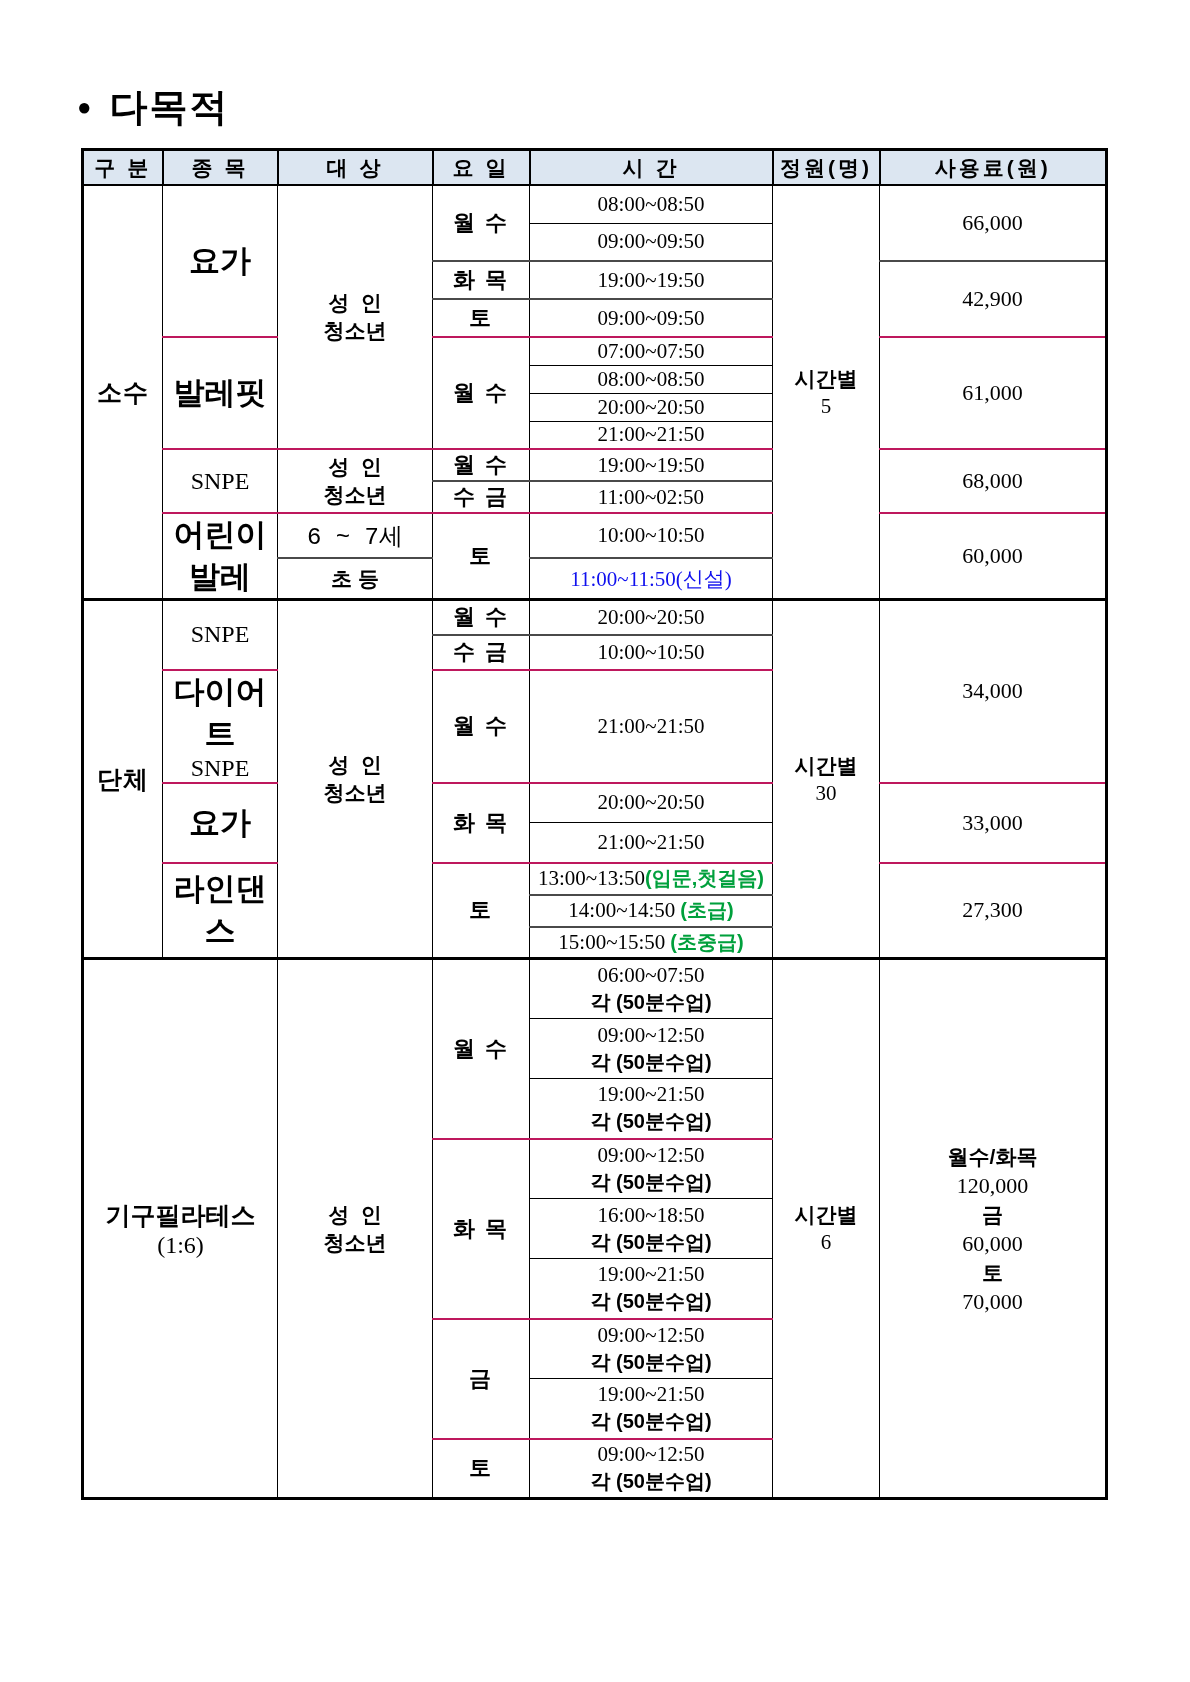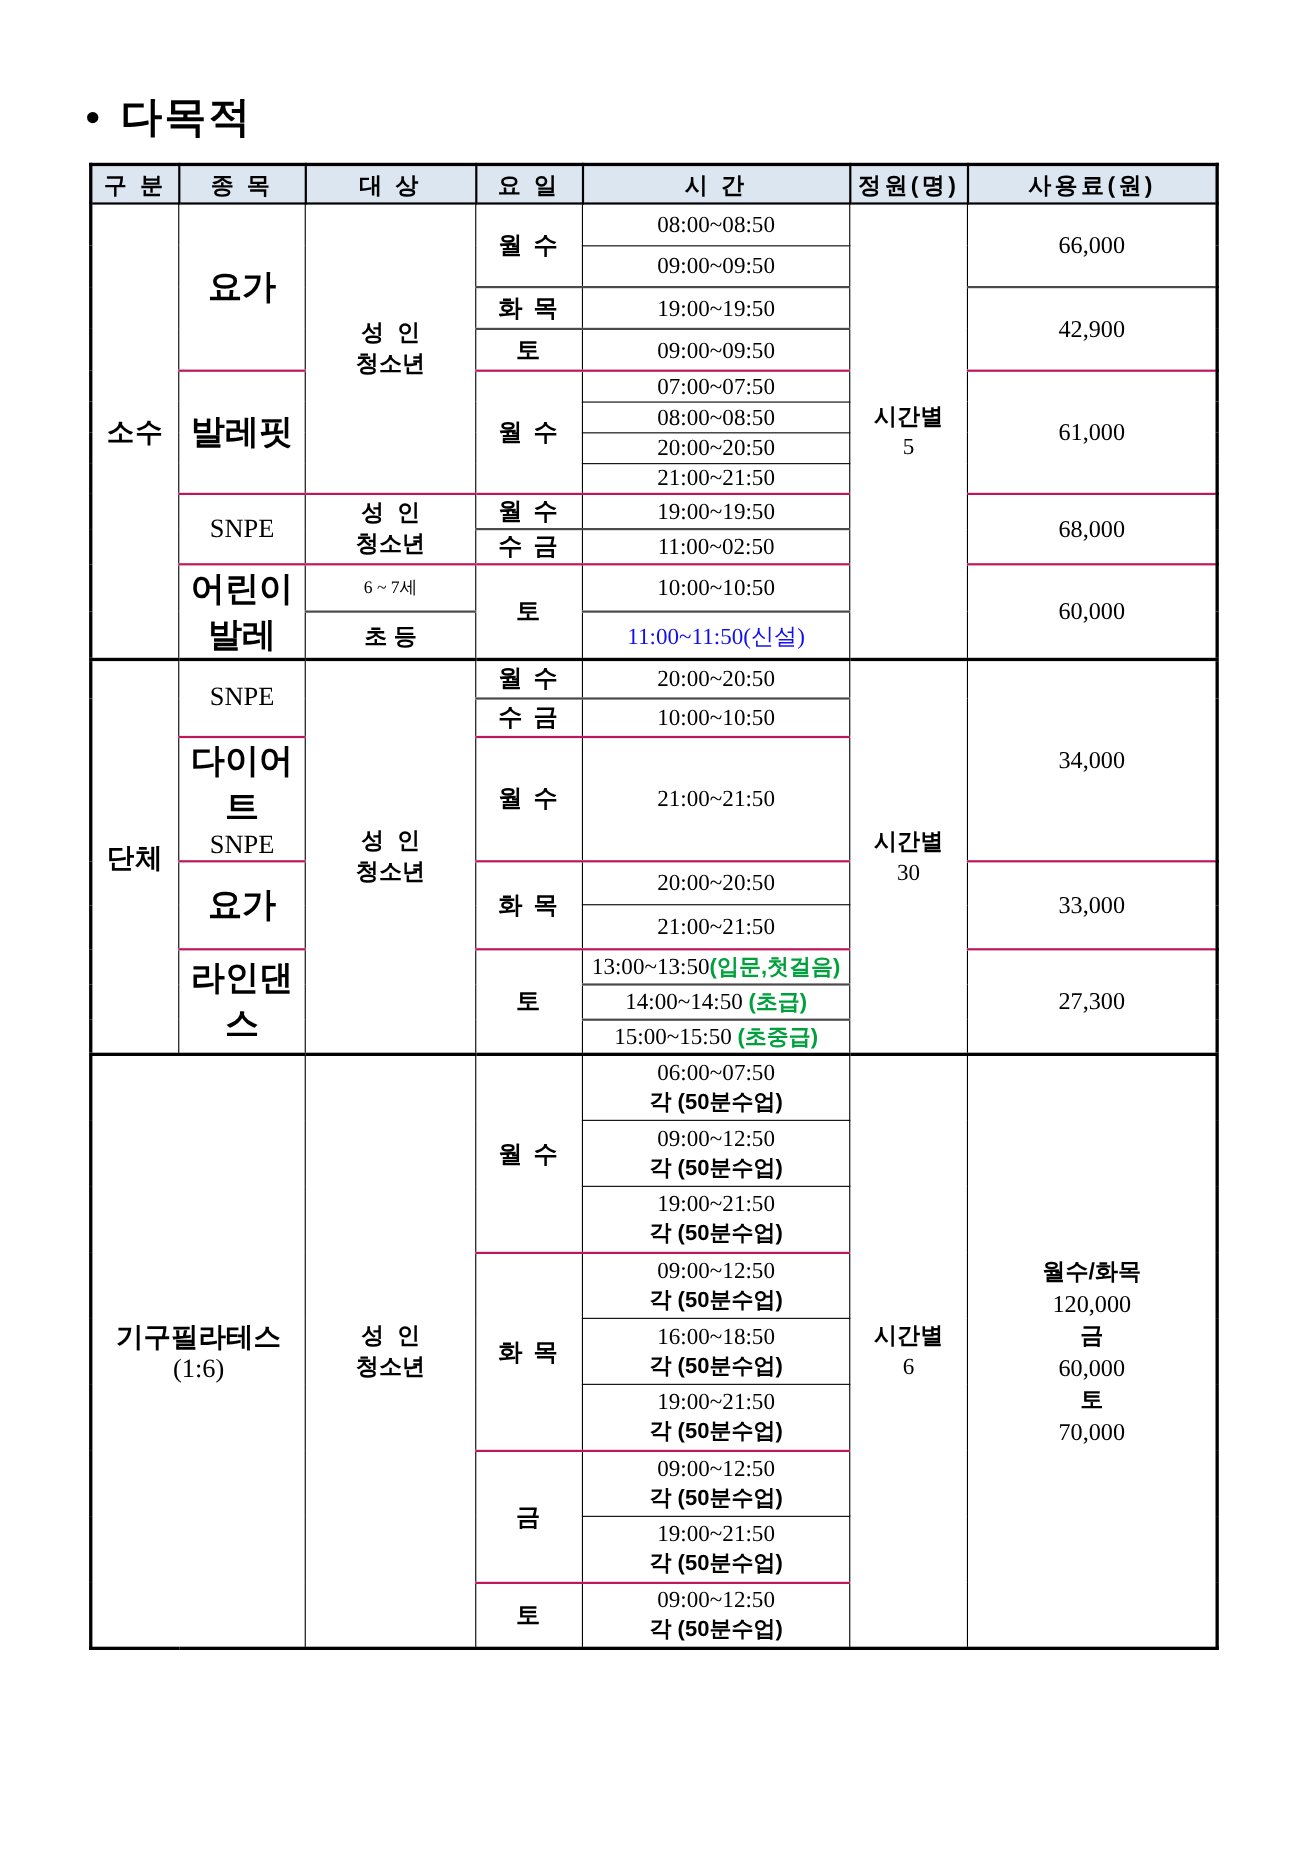--- a/index.html
+++ b/index.html
@@ -41,21 +41,21 @@
   
   .h38{height:38px}.h28{height:28px}.h29{height:29px}.h31{height:31px}
   .h35{height:35px}.h92{height:92px}.h40{height:40px}.h32{height:32px}.h60{height:60px}
   
   .cat{font-weight:bold;font-size:25px;letter-spacing:1px;}
   .cat2{font-weight:bold;font-size:25px;}
   .cat2 .sub-line{font-family:"Liberation Serif",serif;font-weight:normal;font-size:24px;}
   .item{font-weight:bold;font-size:31px;}
   .item-serif{font-family:"Liberation Serif",serif;font-weight:normal;font-size:24px;}
   .target div{font-weight:bold;font-size:21px;line-height:28px;white-space:pre;}
-  .target-serif{font-family:Liberation Serif, serif;font-size:16px;white-space:pre;}
+  .target-serif{font-family:Liberation Mono, monospace;font-size:24px;white-space:pre;}
   .target-bold{font-weight:bold;font-size:21px;white-space:pre;}
   .day{font-weight:bold;font-size:22px;letter-spacing:2px;white-space:pre;}
   .time, .t-time{font-family:"Liberation Serif",serif;font-size:21px;}
   .time-new{font-family:"Liberation Serif",serif;font-size:21px;color:var(--new_blue);}
   .lvl{font-weight:bold;font-size:20px;color:var(--level_green);margin-left:5px;}
   .lvl-tight{margin-left:0px;}
   .cap .cap-label{font-weight:bold;font-size:21px;line-height:28px;}
   .cap .cap-value{font-family:"Liberation Serif",serif;font-size:21px;line-height:27px;}
   .fee{font-family:"Liberation Serif",serif;font-size:22px;}
   .t-note{font-weight:bold;font-size:20px;line-height:27px;}

